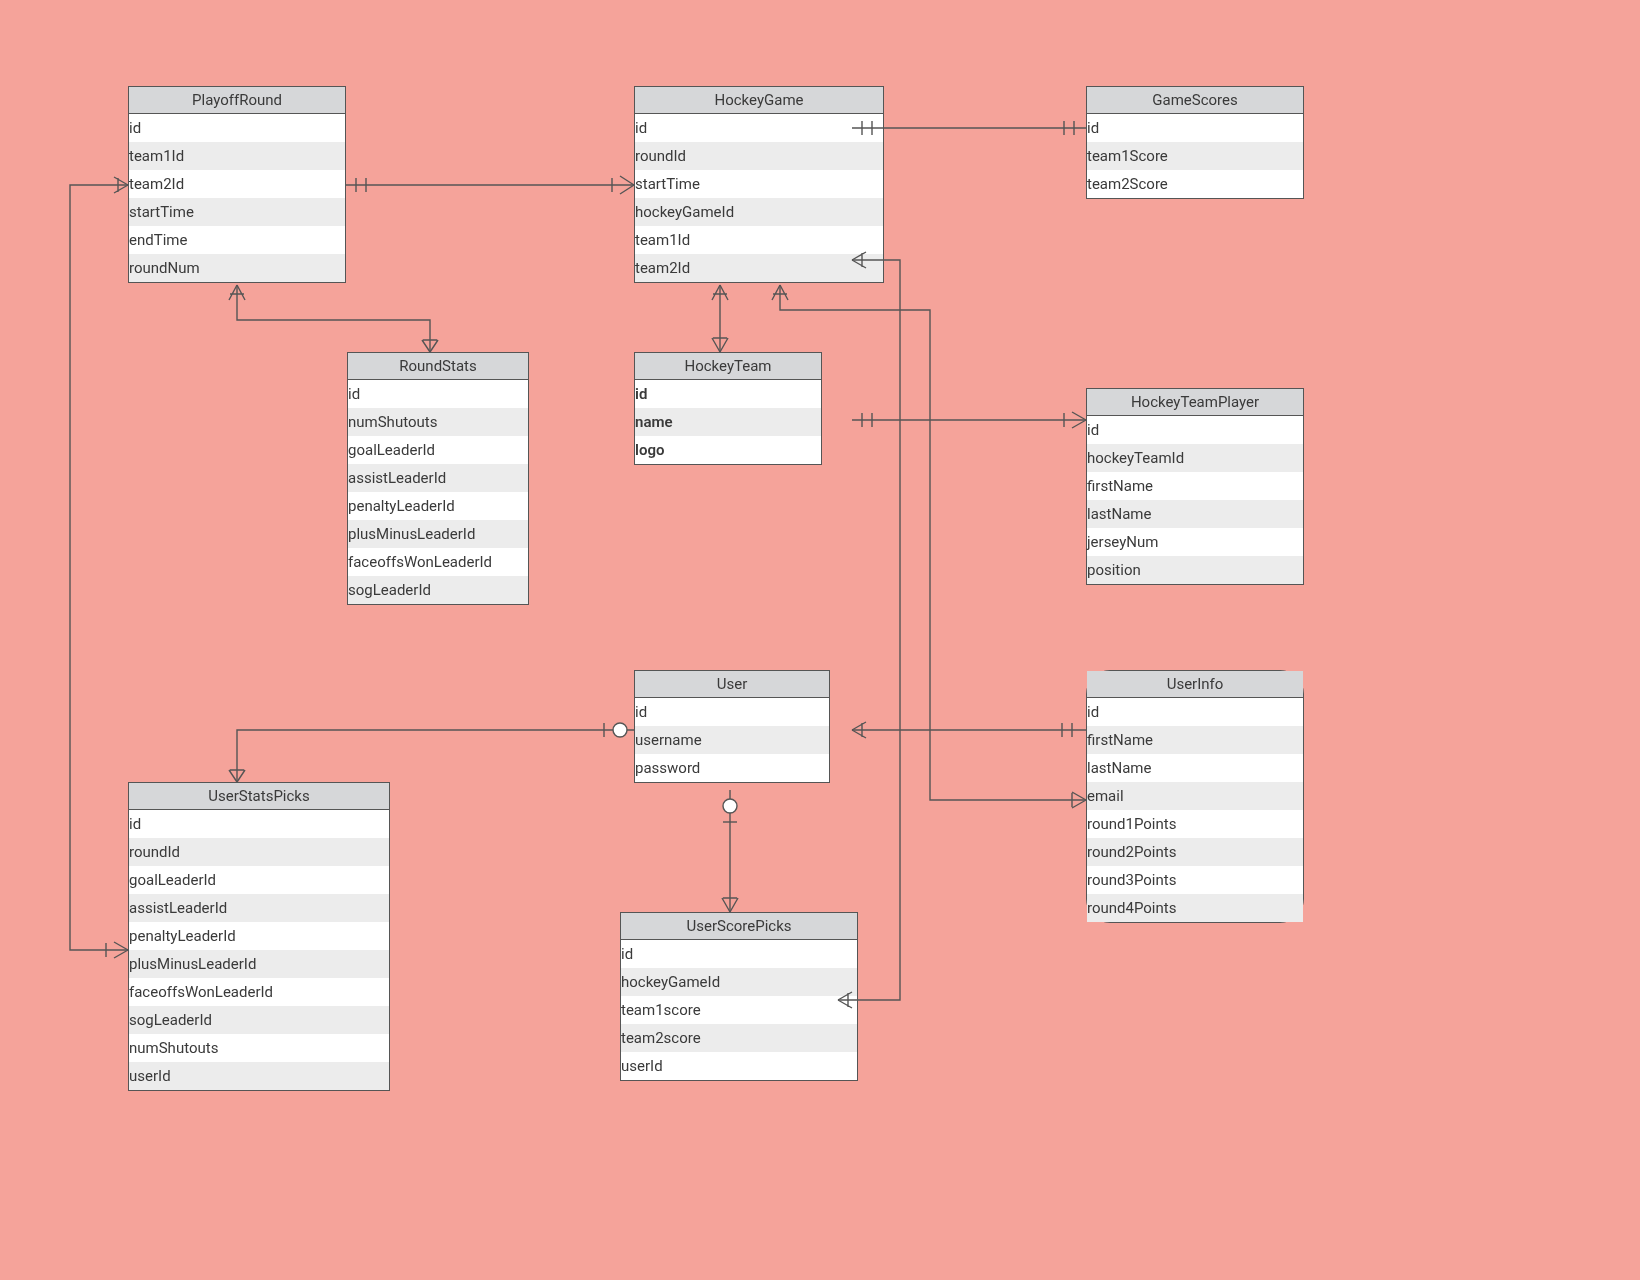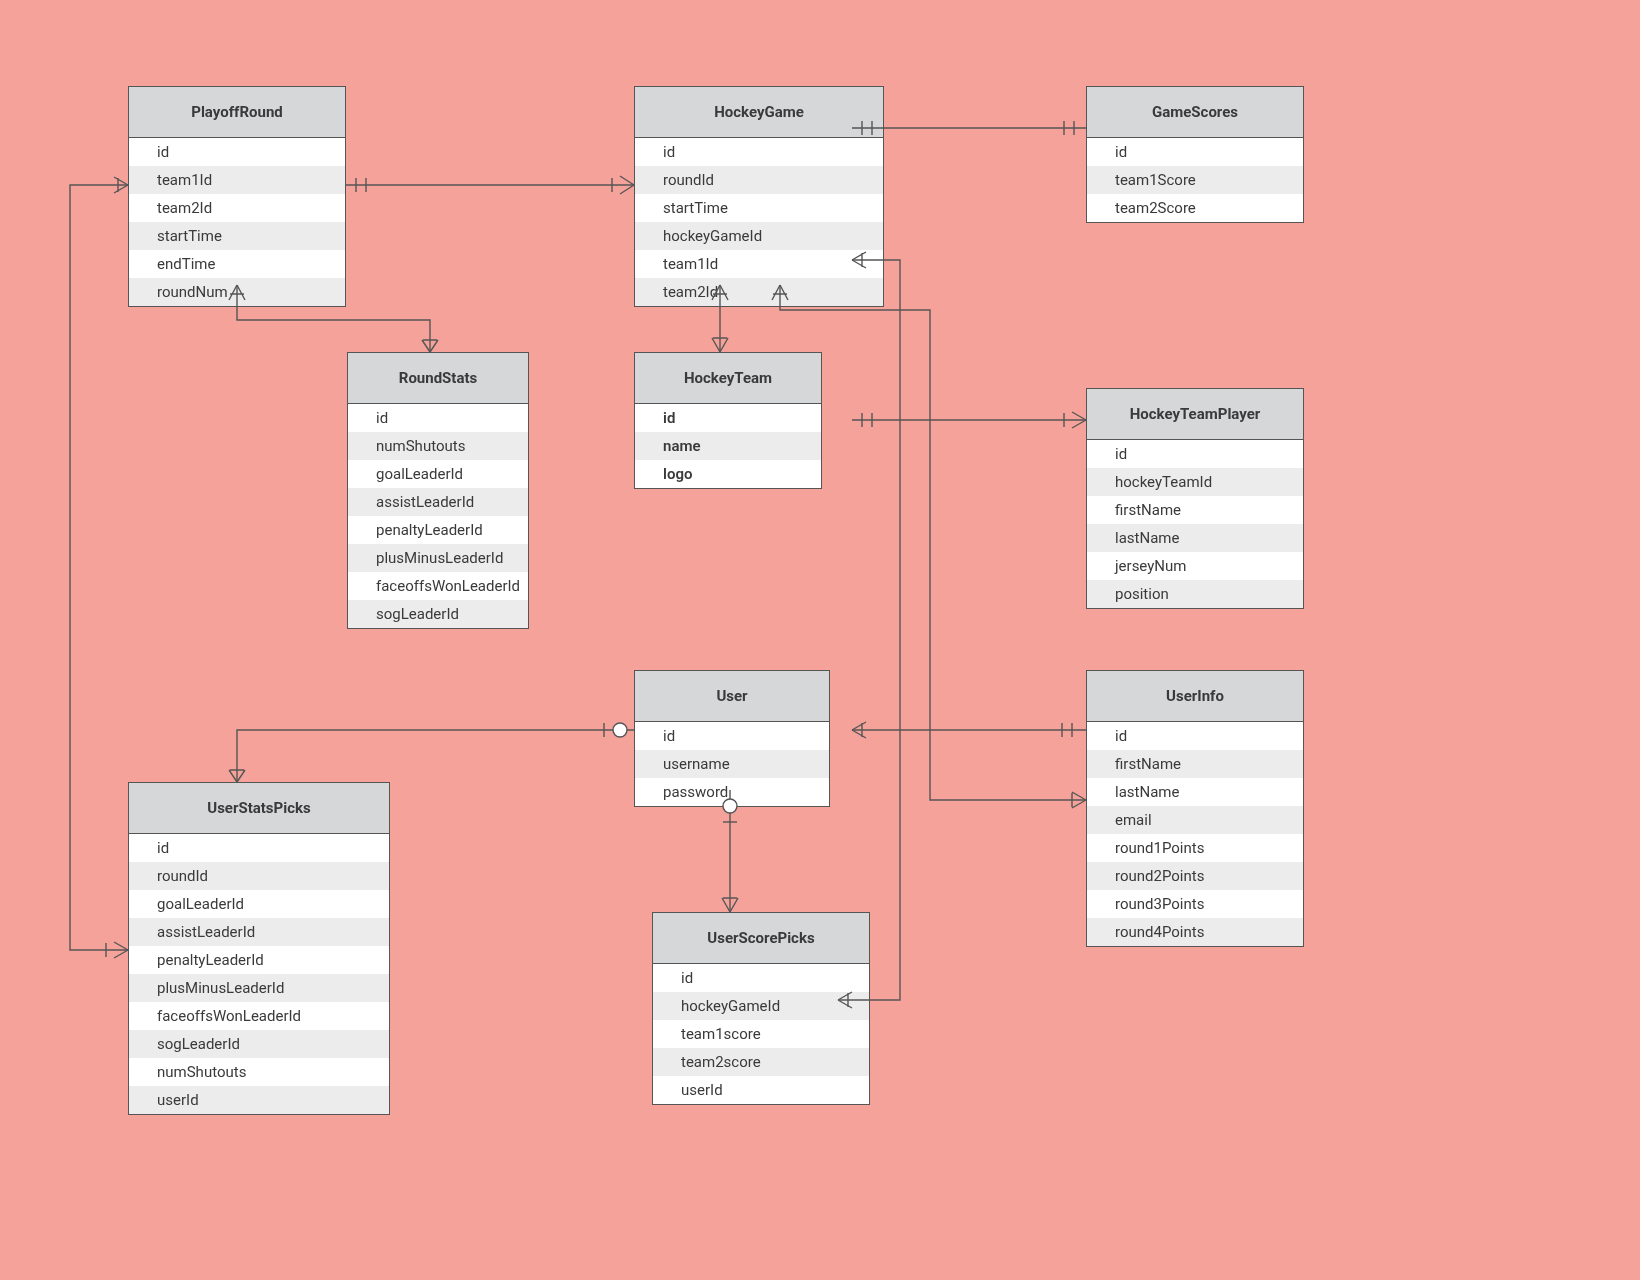--- a/index.html
+++ b/index.html
@@ -13,27 +13,27 @@
   }
   .entity {
     position: absolute;
     border: 1px solid #555;
     background: #fff;
     font-size: 15px;
     color: #3a3a3a;
   }
   .entity-header {
     background: #d6d7d9;
-    font-weight: 700;
+    font-weight: 400;
     text-align: center;
-    padding: 16px 10px;
+    padding: 4px 10px;
     border-bottom: 1px solid #555;
   }
   .entity-row {
-    padding: 5px 28px;
+    padding: 5px 0;
   }
   .entity-row:nth-child(odd) {
     background: #ececec;
   }
   .entity-row.bold { font-weight: 600; }
   svg.connections {
     position: absolute;
     top: 0; left: 0;
     width: 1640px; height: 1280px;
     pointer-events: none;
@@ -104,21 +104,21 @@
   <div class="entity-row">position</div>
 </div>
 
 <div class="entity" style="left:634px; top:670px; width:196px;">
   <div class="entity-header">User</div>
   <div class="entity-row">id</div>
   <div class="entity-row">username</div>
   <div class="entity-row">password</div>
 </div>
 
-<div class="entity" style="left:1086px; top:670px; width:218px;">
+<div class="entity" style="left:1086px; top:670px; width:218px;border-radius:24px;">
   <div class="entity-header">UserInfo</div>
   <div class="entity-row">id</div>
   <div class="entity-row">firstName</div>
   <div class="entity-row">lastName</div>
   <div class="entity-row">email</div>
   <div class="entity-row">round1Points</div>
   <div class="entity-row">round2Points</div>
   <div class="entity-row">round3Points</div>
   <div class="entity-row">round4Points</div>
 </div>
@@ -130,21 +130,21 @@
   <div class="entity-row">goalLeaderId</div>
   <div class="entity-row">assistLeaderId</div>
   <div class="entity-row">penaltyLeaderId</div>
   <div class="entity-row">plusMinusLeaderId</div>
   <div class="entity-row">faceoffsWonLeaderId</div>
   <div class="entity-row">sogLeaderId</div>
   <div class="entity-row">numShutouts</div>
   <div class="entity-row">userId</div>
 </div>
 
-<div class="entity" style="left:652px; top:912px; width:218px;">
+<div class="entity" style="left:620px; top:912px; width:238px;">
   <div class="entity-header">UserScorePicks</div>
   <div class="entity-row">id</div>
   <div class="entity-row">hockeyGameId</div>
   <div class="entity-row">team1score</div>
   <div class="entity-row">team2score</div>
   <div class="entity-row">userId</div>
 </div>
 
 <svg class="connections">
 

